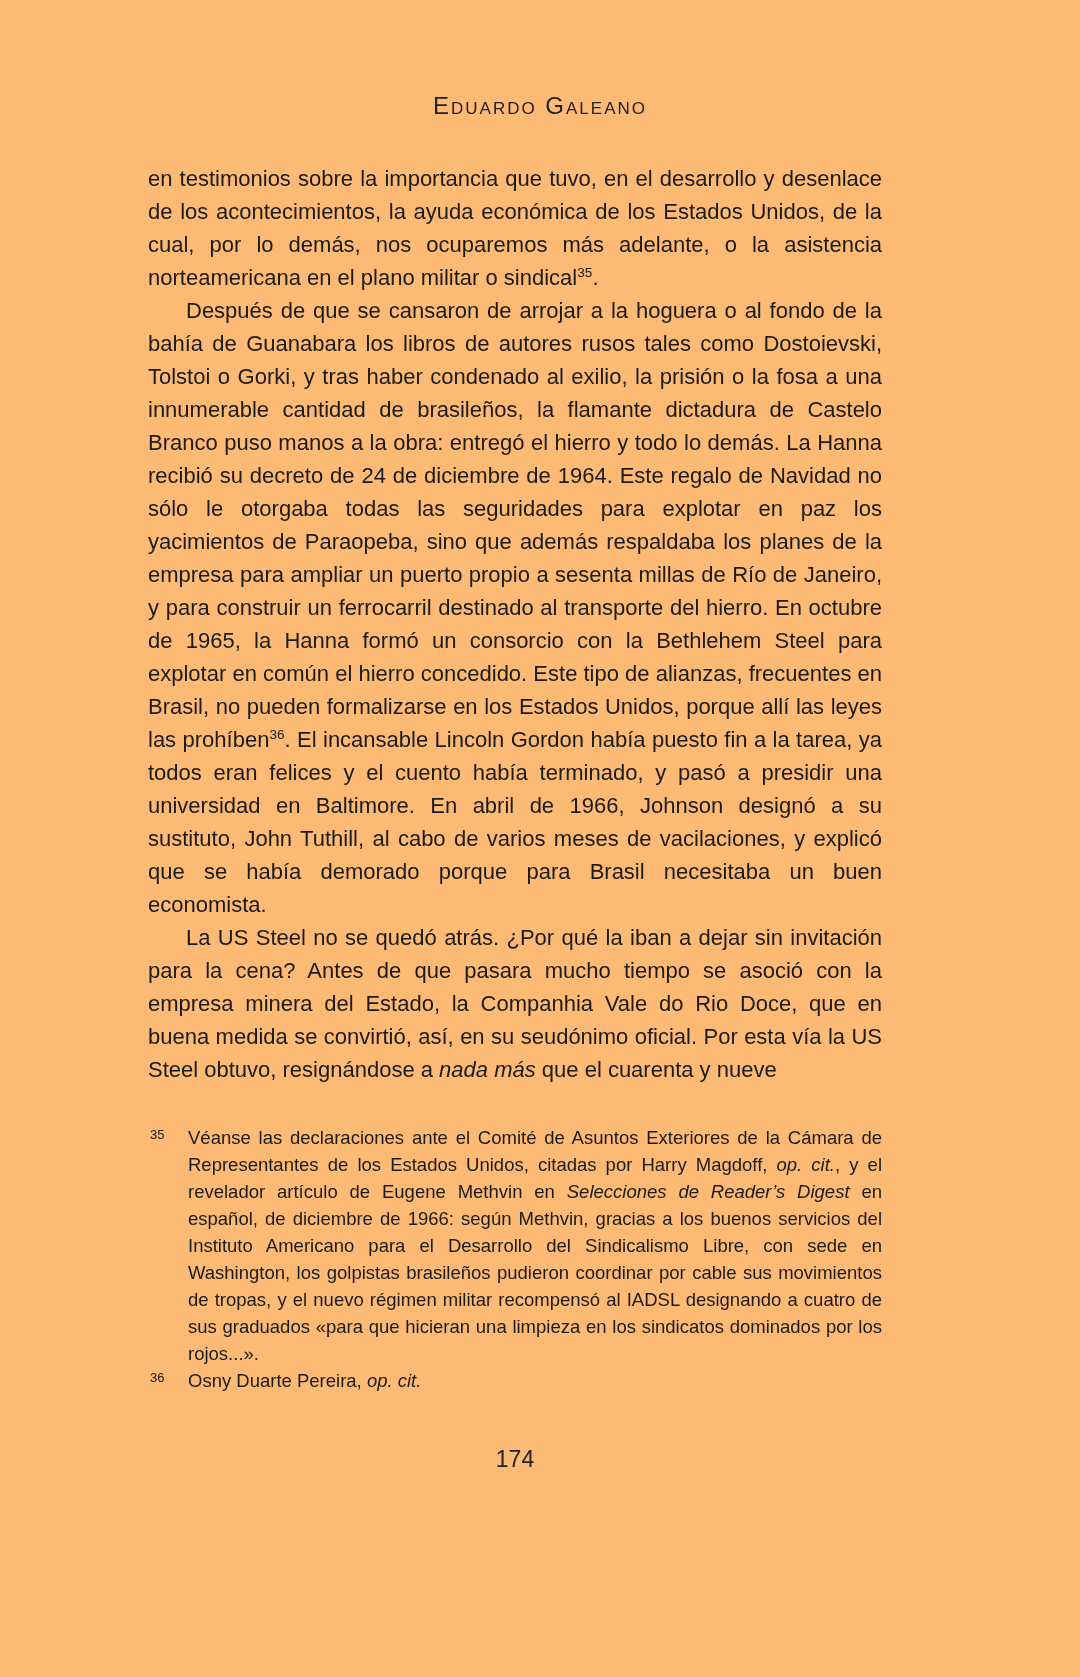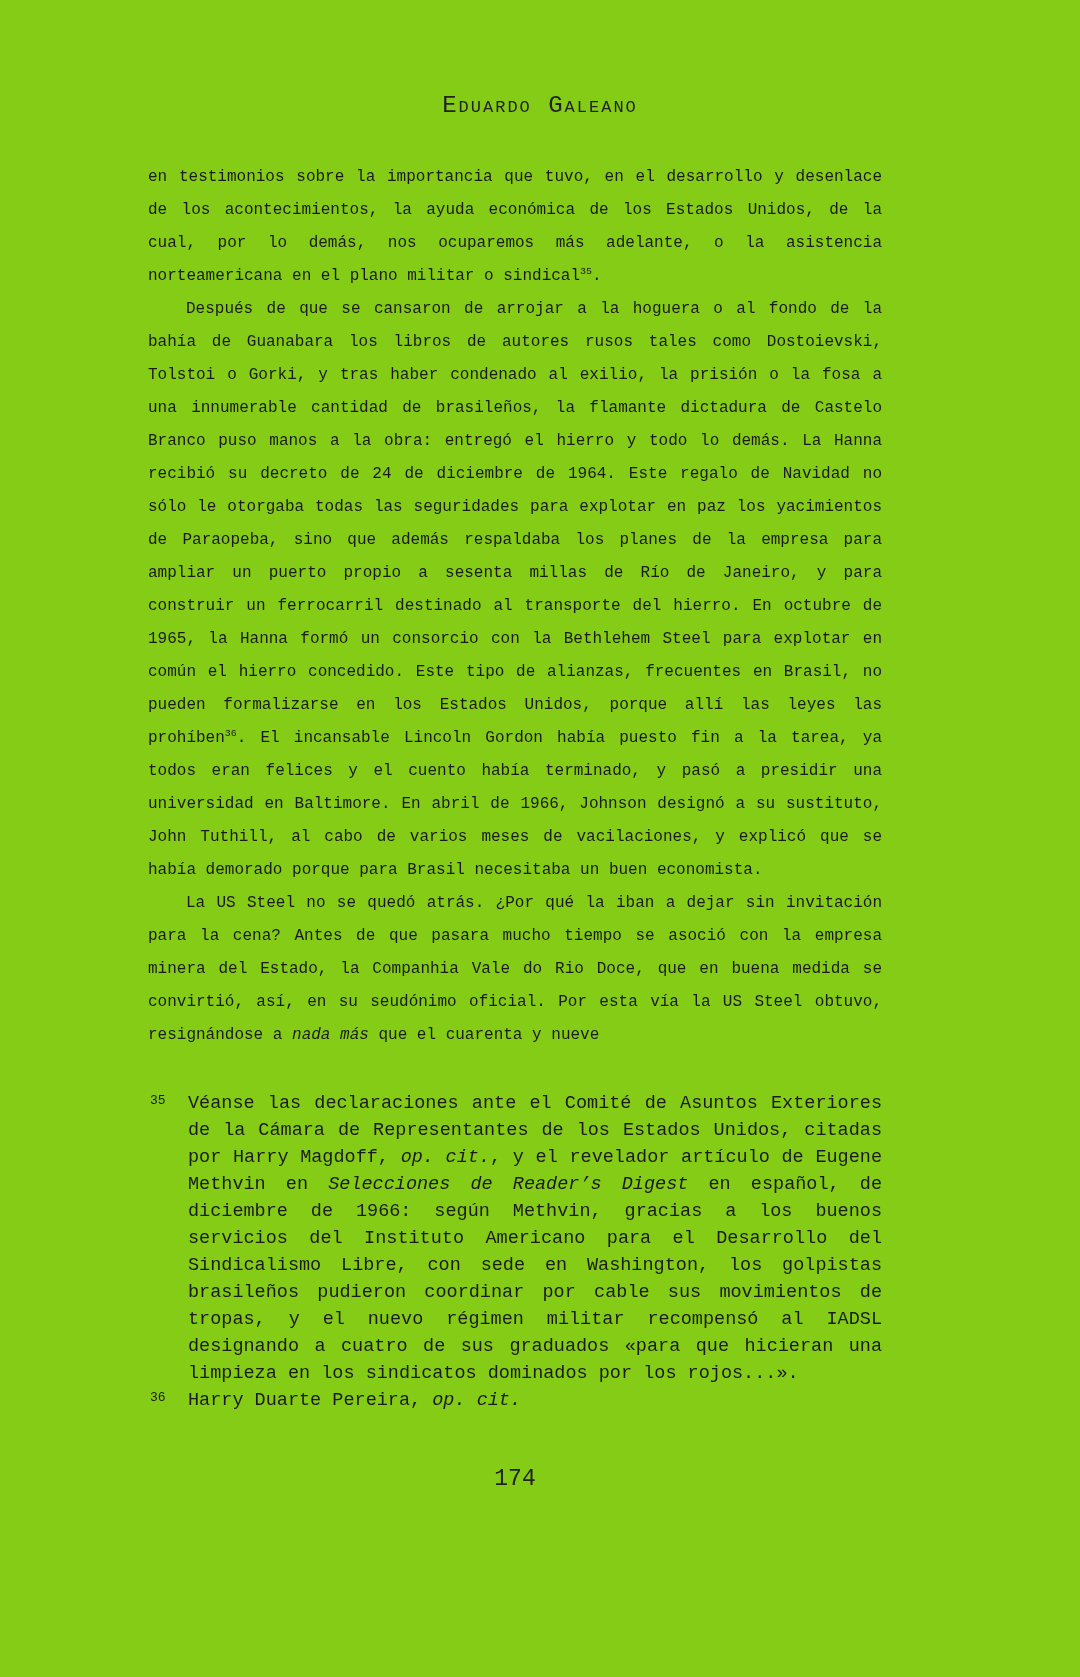--- a/index.html
+++ b/index.html
@@ -4,41 +4,41 @@
 <style>
   html, body {
     margin: 0;
     padding: 0;
     background: #ffffff;
   }
   .page {
     position: relative;
     width: 1080px;
     height: 1677px;
-    background: #84cc16;
+    background: #fdba74;
     color: #1b1b1b;
-    font-family: Liberation Mono, monospace;
+    font-family: Liberation Sans, sans-serif;
     overflow: hidden;
     box-sizing: border-box;
   }
   .running-header {
     margin-top: 92px;
     text-align: center;
     font-variant: small-caps;
     font-size: 24px;
     letter-spacing: 2px;
     color: #222222;
   }
   .text-column {
     width: 734px;
     margin-left: 148px;
   }
   .body-text {
     margin-top: 42px;
-    font-size: 16px;
+    font-size: 22px;
     line-height: 33px;
     text-align: justify;
   }
   .body-text p {
     margin: 0;
     padding: 0;
   }
   .body-text p.indent {
     text-indent: 38px;
   }
@@ -89,21 +89,21 @@
       <p class="para indent"><span>La US Steel no se quedó atrás. ¿Por qué la iban a dejar sin invitación para la cena? Antes de que pasara mucho tiempo se asoció con la empresa minera del Estado, la Companhia Vale do Rio Doce, que en buena medida se convirtió, así, en su seudónimo oficial. Por esta vía la US Steel obtuvo, resignándose a </span><em>nada más</em><span> que el cuarenta y nueve</span></p>
     </div>
 
     <div class="footnotes">
       <div class="footnote">
         <span class="fn-num">35</span>
         <span class="fn-text"><span>Véanse las declaraciones ante el Comité de Asuntos Exteriores de la Cámara de Representantes de los Estados Unidos, citadas por Harry Magdoff, </span><em>op. cit.</em><span>, y el revelador artículo de Eugene Methvin en </span><em>Selecciones de Reader’s Digest</em><span> en español, de diciembre de 1966: según Methvin, gracias a los buenos servicios del Instituto Americano para el Desarrollo del Sindicalismo Libre, con sede en Washington, los golpistas brasileños pudieron coordinar por cable sus movimientos de tropas, y el nuevo régimen militar recompensó al IADSL designando a cuatro de sus graduados «para que hicieran una limpieza en los sindicatos dominados por los rojos...».</span></span>
       </div>
       <div class="footnote">
         <span class="fn-num">36</span>
-        <span class="fn-text"><span>Harry Duarte Pereira, </span><em>op. cit.</em></span>
+        <span class="fn-text"><span>Osny Duarte Pereira, </span><em>op. cit.</em></span>
       </div>
     </div>
 
     <div class="page-number">174</div>
 
   </div>
 
 </div>
 
 </body></html>

